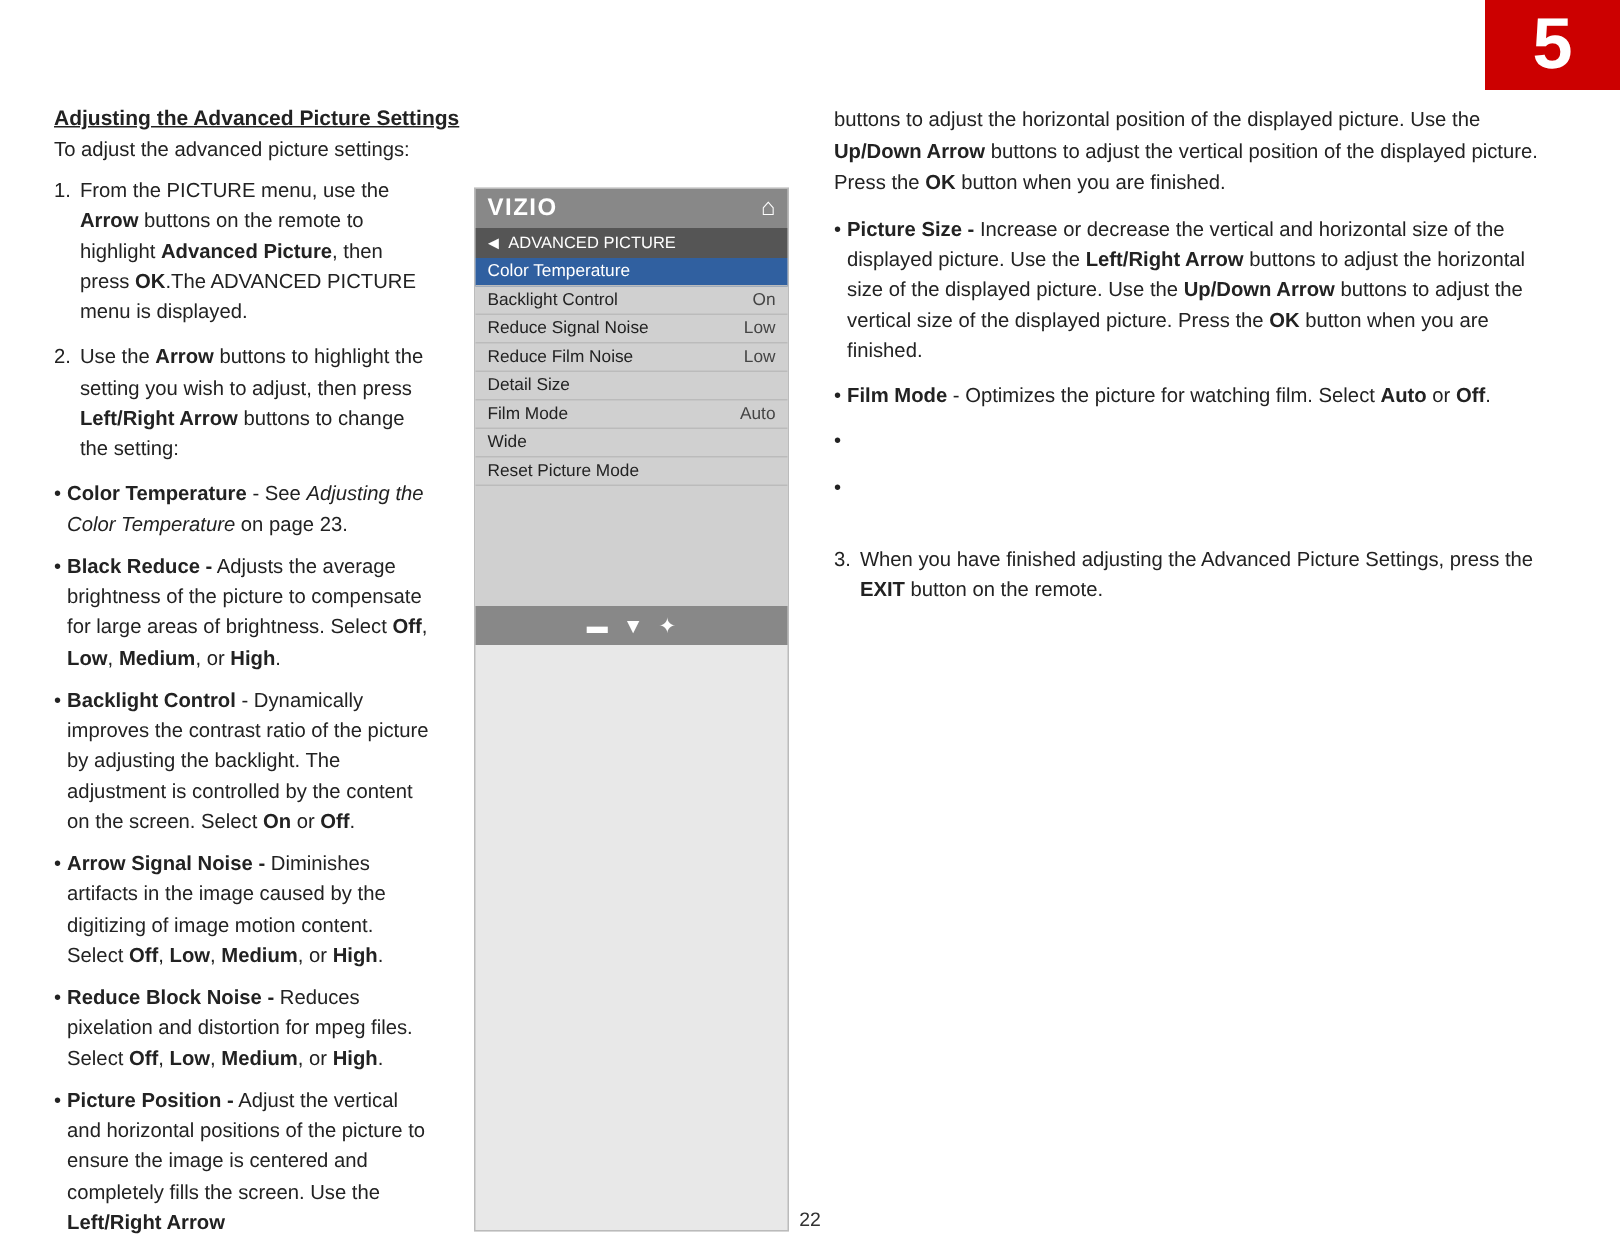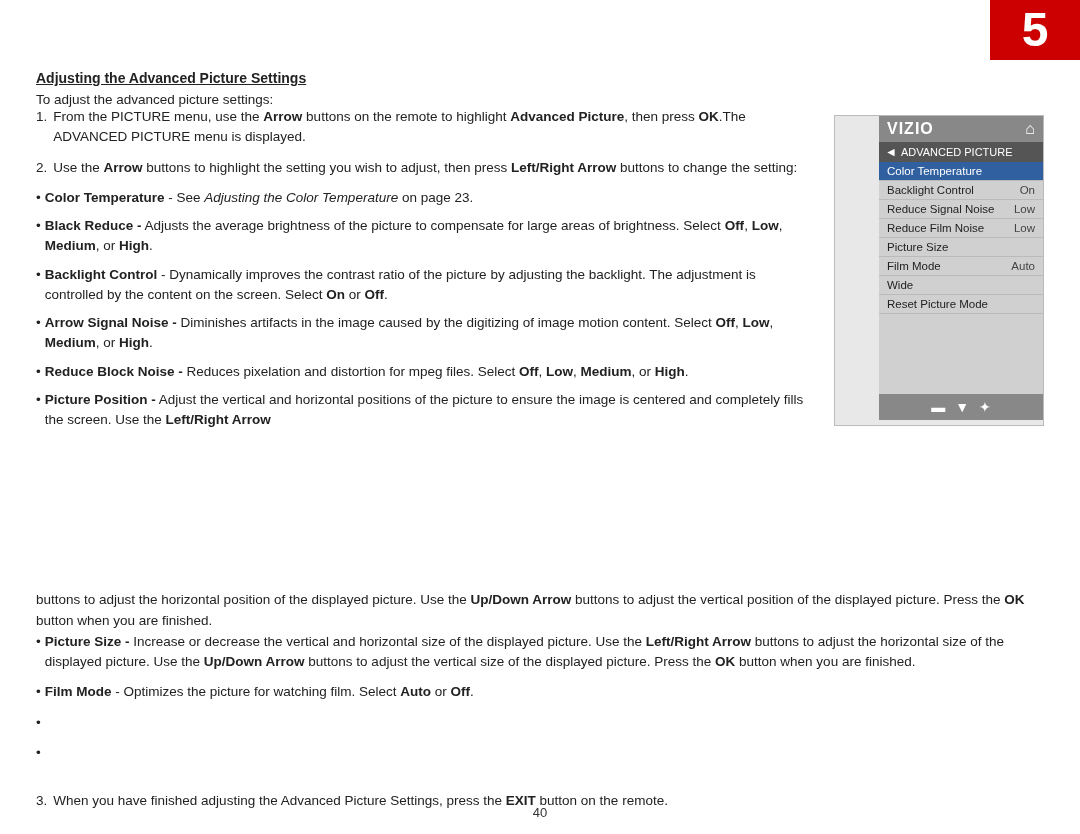--- a/index.html
+++ b/index.html
@@ -45,21 +45,21 @@
     }
 
     
     .content-wrapper {
       position: absolute;
       top: 70px;
       left: 36px;
       right: 36px;
       bottom: 40px;
       display: flex;
-      flex-direction: column;
+      flex-direction: row;
       gap: 30px;
     }
 
     
     .left-col {
       flex: 0 0 490px;
       display: flex;
       flex-direction: column;
       gap: 0;
     }
@@ -74,20 +74,21 @@
 
     .section-title {
       font-weight: bold;
       font-size: 14px;
       margin-bottom: 6px;
       text-decoration: underline;
     }
 
     .intro-text {
       font-size: 13.5px;
+      margin-bottom: 10px;
     }
 
     .numbered-list {
       list-style: none;
       padding: 0;
     }
 
     .numbered-list > li {
       display: flex;
       gap: 6px;
@@ -106,21 +107,20 @@
     }
 
     
     .tv-menu-container {
       margin: 8px 0 12px 0;
       border: 1px solid #bbb;
       background: #e8e8e8;
       width: 210px;
       float: right;
       margin-left: 16px;
-      padding-left: 44px;
     }
 
     .tv-header {
       background: #888;
       display: flex;
       align-items: center;
       justify-content: space-between;
       padding: 4px 8px;
     }
 
@@ -225,20 +225,21 @@
       font-size: 13.5px;
       line-height: 1.5;
     }
 
     b, strong { font-weight: bold; }
     em, i { font-style: italic; }
 
     .right-para {
       font-size: 13.5px;
       line-height: 1.55;
+      margin-bottom: 10px;
     }
 
     .step3-item {
       display: flex;
       gap: 6px;
       font-size: 13.5px;
       line-height: 1.5;
       margin-top: 10px;
     }
   </style>
@@ -321,21 +322,21 @@
           </div>
           <div class="tv-item">
             <span>Reduce Signal Noise</span>
             <span class="tv-item-value">Low</span>
           </div>
           <div class="tv-item">
             <span>Reduce Film Noise</span>
             <span class="tv-item-value">Low</span>
           </div>
           <div class="tv-item">
-            <span>Picture Size</span>
+            <span>Detail Size</span>
             <span class="tv-item-value"></span>
           </div>
           <div class="tv-item">
             <span>Film Mode</span>
             <span class="tv-item-value">Auto</span>
           </div>
           <div class="tv-item">
             <span>Wide</span>
             <span class="tv-item-value"></span>
           </div>
@@ -381,13 +382,13 @@
 
     <div class="step3-item">
       <span class="num-label">3.</span>
       <span>When you have finished adjusting the Advanced Picture Settings, press the <b>EXIT</b> button on the remote.</span>
     </div>
 
   </div>
 
 </div>
 
-<div class="page-bottom">40</div>
+<div class="page-bottom">22</div>
 
 </body></html>

